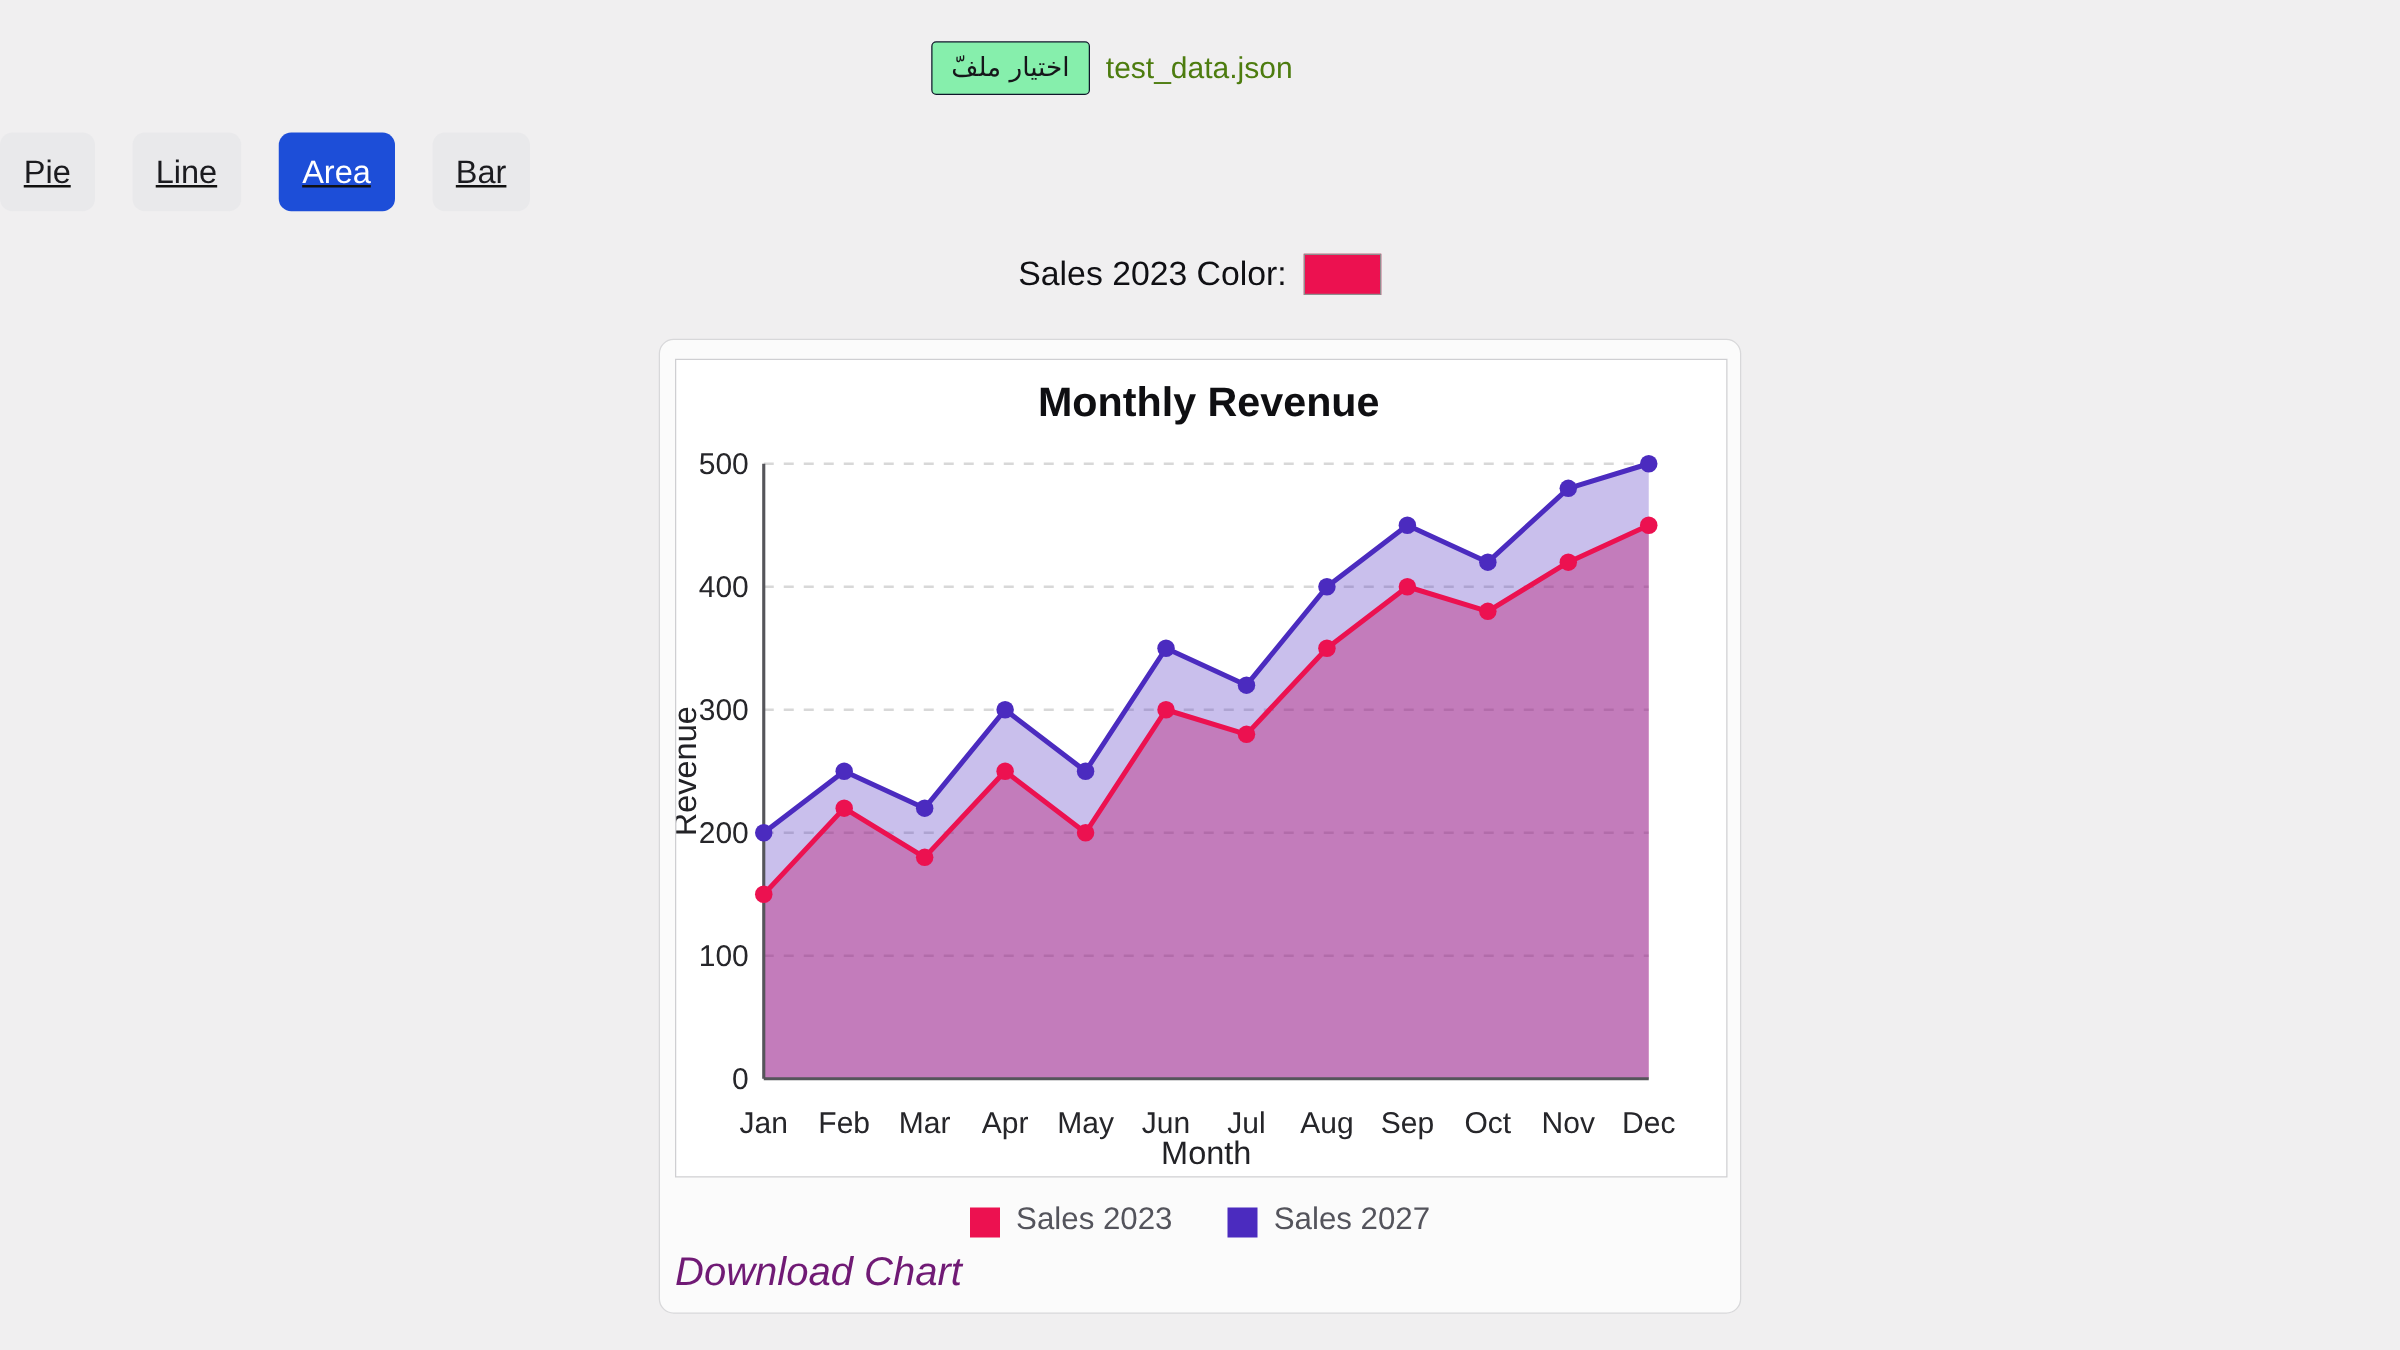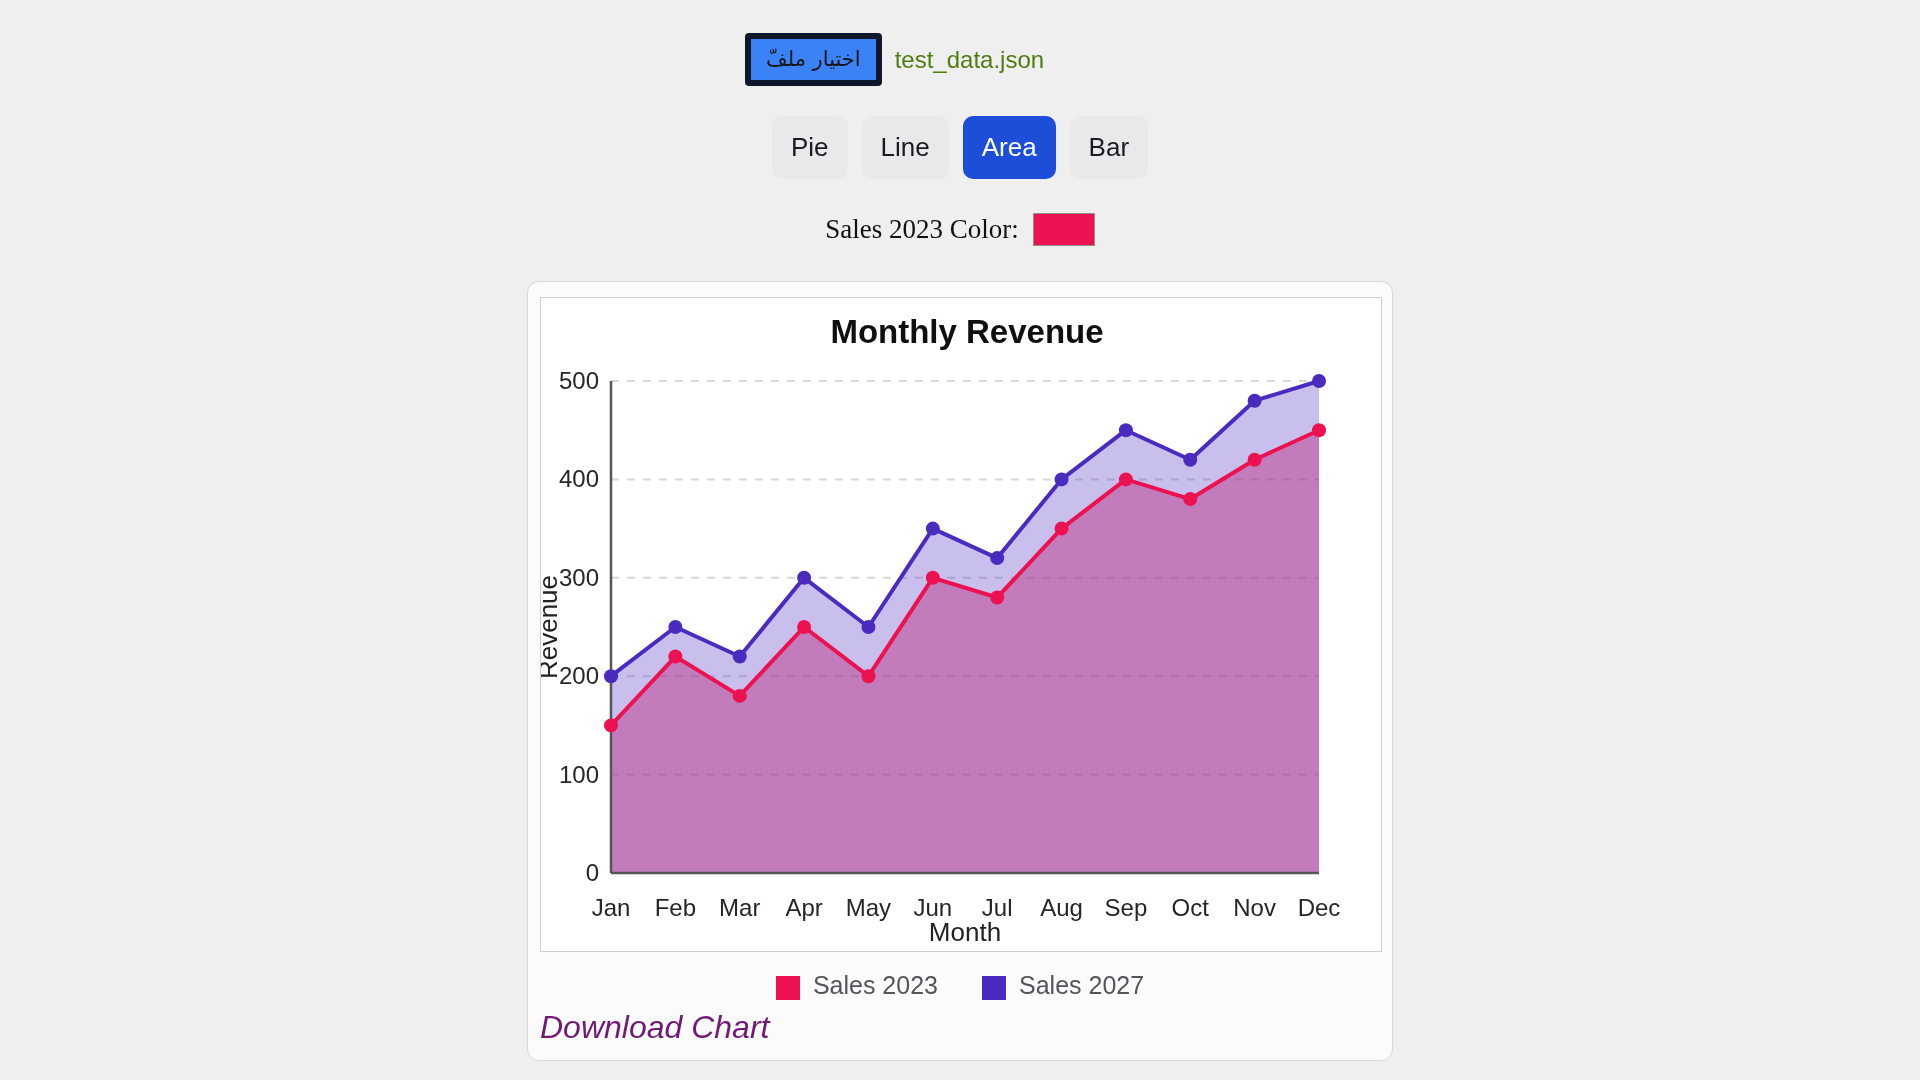--- a/index.html
+++ b/index.html
@@ -1,30 +1,30 @@
 <!DOCTYPE html>
 <html><head>
 <meta charset="utf-8">
 <style>
   html,body{margin:0;padding:0;}
   body{background:#f0eff0;font-family:"Liberation Sans",sans-serif;color:#111;}
   .page{width:1920px;height:1080px;box-sizing:border-box;padding-top:33px;margin:0 auto;}
 
   .file-row{width:430px;margin:0 auto 30px auto;display:flex;align-items:center;gap:13px;}
   .file-btn{font-family:"DejaVu Sans","Liberation Sans",sans-serif;font-size:21px;line-height:1.2;
-            padding:8px 15px;background:#3b82f6;border:6px solid #0f172a;border-radius:4px;
+            padding:8px 15px;background:#86efac;border:1px solid #0f172a;border-radius:4px;
             color:#16161a;direction:rtl;cursor:pointer;}
   .file-name{font-size:24px;color:#4d7c0f;}
 
-  .type-row{display:flex;justify-content:center;gap:14px;margin-bottom:34px;}
+  .type-row{display:flex;justify-content:flex-start;gap:30px;margin-bottom:34px;text-decoration:underline;}
   .type-btn{font-family:inherit;font-size:26px;height:63px;padding:0 19px;border:none;border-radius:10px;
             background:#e9e9eb;color:#1b1b1f;cursor:pointer;}
   .type-btn.active{background:#1d4ed8;color:#ffffff;}
 
-  .colors-row{display:flex;justify-content:center;align-items:center;gap:12px;margin-bottom:35px;font-family:Liberation Serif, serif;}
+  .colors-row{display:flex;justify-content:center;align-items:center;gap:12px;margin-bottom:35px;}
   .color-group{display:flex;align-items:center;gap:14px;}
   .color-label{font-size:27px;color:#101014;}
   .color-swatch{width:60px;height:31px;border:1px solid #8f8f8f;display:inline-block;cursor:pointer;}
 
   .card{width:866px;margin:0 auto;background:#fbfbfb;border:1px solid #d8d8da;border-radius:12px;
         padding:15px 12px 14px 12px;box-sizing:border-box;}
   .chart-box{width:842px;height:655px;background:#ffffff;border:1px solid #cfcfd2;box-sizing:border-box;}
   svg{display:block;font-family:"Liberation Sans",sans-serif;}
 
   .legend{display:flex;justify-content:center;align-items:center;gap:44px;margin-top:19px;}

